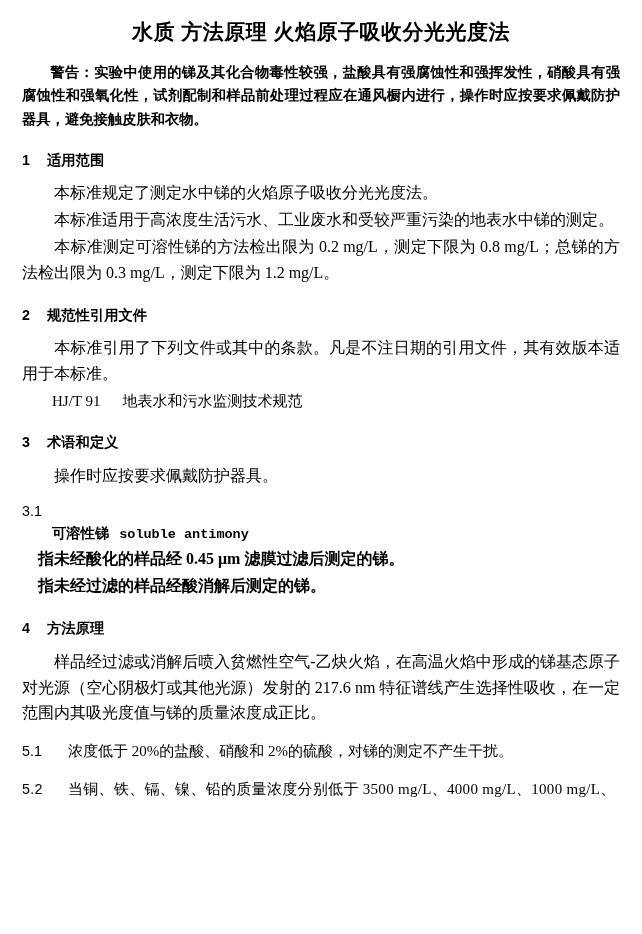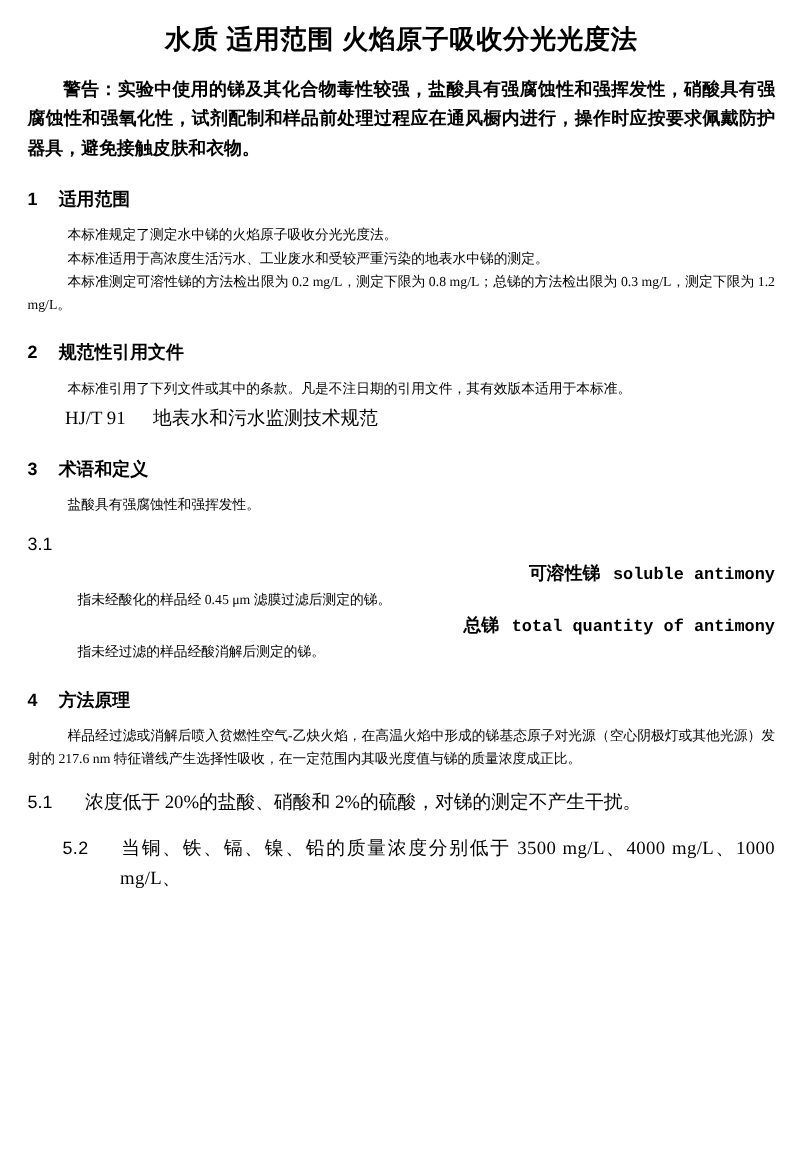--- a/index.html
+++ b/index.html
@@ -59,45 +59,45 @@
     font-size: 14.3px;
     margin: 12px 0 0 0;
     line-height: 1.5;
   }
   .term {
     font-family: "Liberation Sans", sans-serif;
     font-weight: bold;
     font-size: 14.3px;
     margin: 1px 0 0 30px;
     line-height: 1.5;
-    text-align: right;
   }
   .term .en {
     font-family: "Liberation Mono", monospace;
     font-weight: bold;
     font-size: 13.5px;
     padding-left: 10px;
   }
   p.body {
-    font-size: 11px;
+    font-size: 16px;
     line-height: 1.62;
     margin: 9px 0 0 0;
     text-align: justify;
     text-justify: inter-ideograph;
   }
   p.body.tight {
     margin-top: 1px;
   }
   p.body .ind {
     display: inline-block;
     width: 32px;
   }
   p.body.hang {
-    margin-left: 40px;
+    margin-left: 16px;
     text-indent: 0;
+    font-weight: bold;
   }
   p.ref {
     font-size: 15px;
     line-height: 1.62;
     margin: 2px 0 16px 30px;
   }
   p.ref .gap {
     display: inline-block;
     width: 22px;
   }
@@ -112,49 +112,47 @@
   }
   .clause .cnum {
     display: inline-block;
     width: 46px;
     text-indent: 0;
     font-family: "Liberation Sans", sans-serif;
     font-size: 14.3px;
   }
   .spaced {
     letter-spacing: 0.3px;
-    margin-left: 28px;
   }
 </style>
 </head>
 <body>
 
 <div class="page">
 
-  <div class="doc-title">水质   适用范围   火焰原子吸收分光光度法</div>
+  <div class="doc-title">水质   方法原理   火焰原子吸收分光光度法</div>
 
   <div class="warning"><span class="indent"></span><span>警告：</span><span>实验中使用的锑及其化合物毒性较强，盐酸具有强腐蚀性和强挥发性，硝酸具有强腐蚀性和强氧化性，试剂配制和样品前处理过程应在通风橱内进行，操作时应按要求佩戴防护器具，避免接触皮肤和衣物。</span></div>
 
   <div class="h2"><span class="num">1</span><span>适用范围</span></div>
   <p class="body"><span class="ind"></span><span>本标准规定了测定水中锑的火焰原子吸收分光光度法。</span></p>
   <p class="body tight"><span class="ind"></span><span>本标准适用于高浓度生活污水、工业废水和受较严重污染的地表水中锑的测定。</span></p>
   <p class="body tight"><span class="ind"></span><span>本标准测定可溶性锑的方法检出限为 0.2 mg/L，测定下限为 0.8 mg/L；总锑的方法检出限为 0.3 mg/L，测定下限为 1.2 mg/L。</span></p>
 
   <div class="h2"><span class="num">2</span><span>规范性引用文件</span></div>
   <p class="body"><span class="ind"></span><span>本标准引用了下列文件或其中的条款。凡是不注日期的引用文件，其有效版本适用于本标准。</span></p>
   <p class="ref"><span>HJ/T 91</span><span class="gap"></span><span>地表水和污水监测技术规范</span></p>
 
   <div class="h2"><span class="num">3</span><span>术语和定义</span></div>
-  <p class="body"><span class="ind"></span><span>盐酸具有强腐蚀性和强挥发性。</span></p>
+  <p class="body"><span class="ind"></span><span>操作时应按要求佩戴防护器具。</span></p>
 
   <div class="h3">3.1</div>
   <div class="term"><span>可溶性锑</span><span class="en">soluble antimony</span></div>
   <p class="body hang tight">指未经酸化的样品经 0.45 μm 滤膜过滤后测定的锑。</p>
 
-  <div class="term"><span>总锑</span><span class="en">total quantity of antimony</span></div>
   <p class="body hang tight">指未经过滤的样品经酸消解后测定的锑。</p>
 
   <div class="h2"><span class="num">4</span><span>方法原理</span></div>
   <p class="body"><span class="ind"></span><span>样品经过滤或消解后喷入贫燃性空气-乙炔火焰，在高温火焰中形成的锑基态原子对光源（空心阴极灯或其他光源）发射的 217.6 nm 特征谱线产生选择性吸收，在一定范围内其吸光度值与锑的质量浓度成正比。</span></p>
 
   <p class="clause"><span class="cnum">5.1</span><span>浓度低于 20%的盐酸、硝酸和 2%的硫酸，对锑的测定不产生干扰。</span></p>
   <p class="clause spaced"><span class="cnum">5.2</span><span>当铜、铁、镉、镍、铅的质量浓度分别低于 3500 mg/L、4000 mg/L、1000 mg/L、</span></p>
 
 </div>
 

